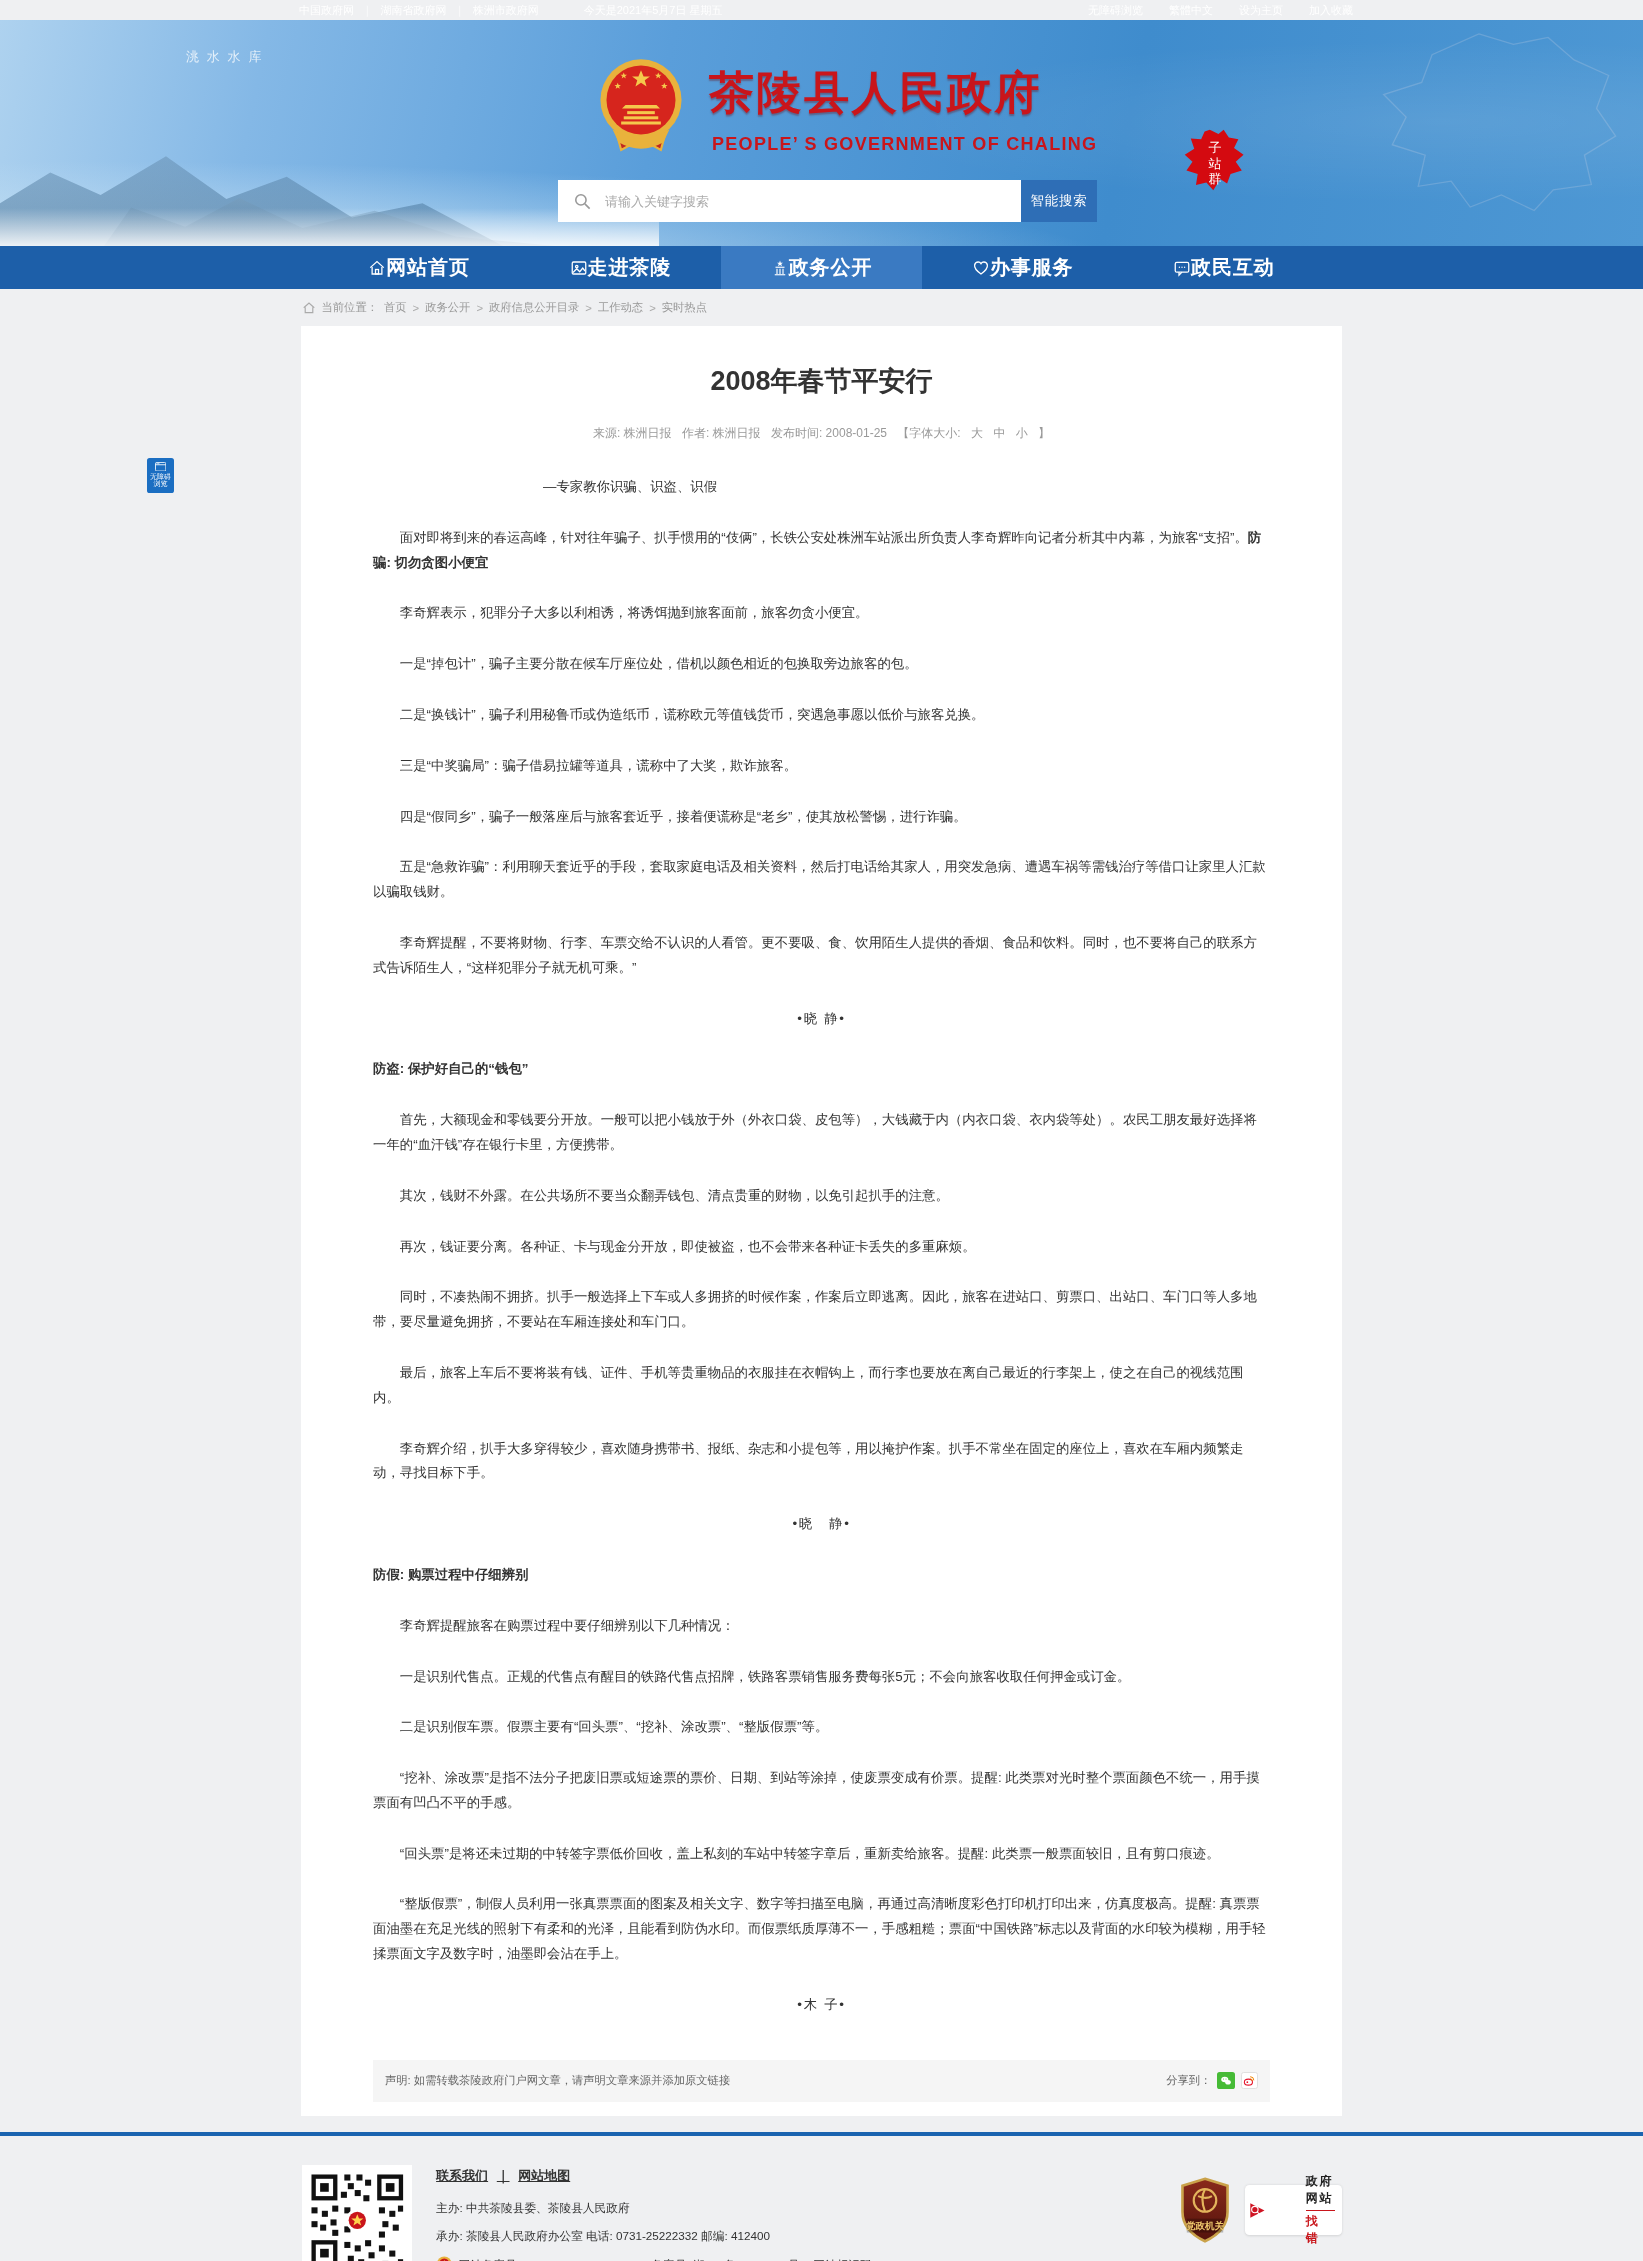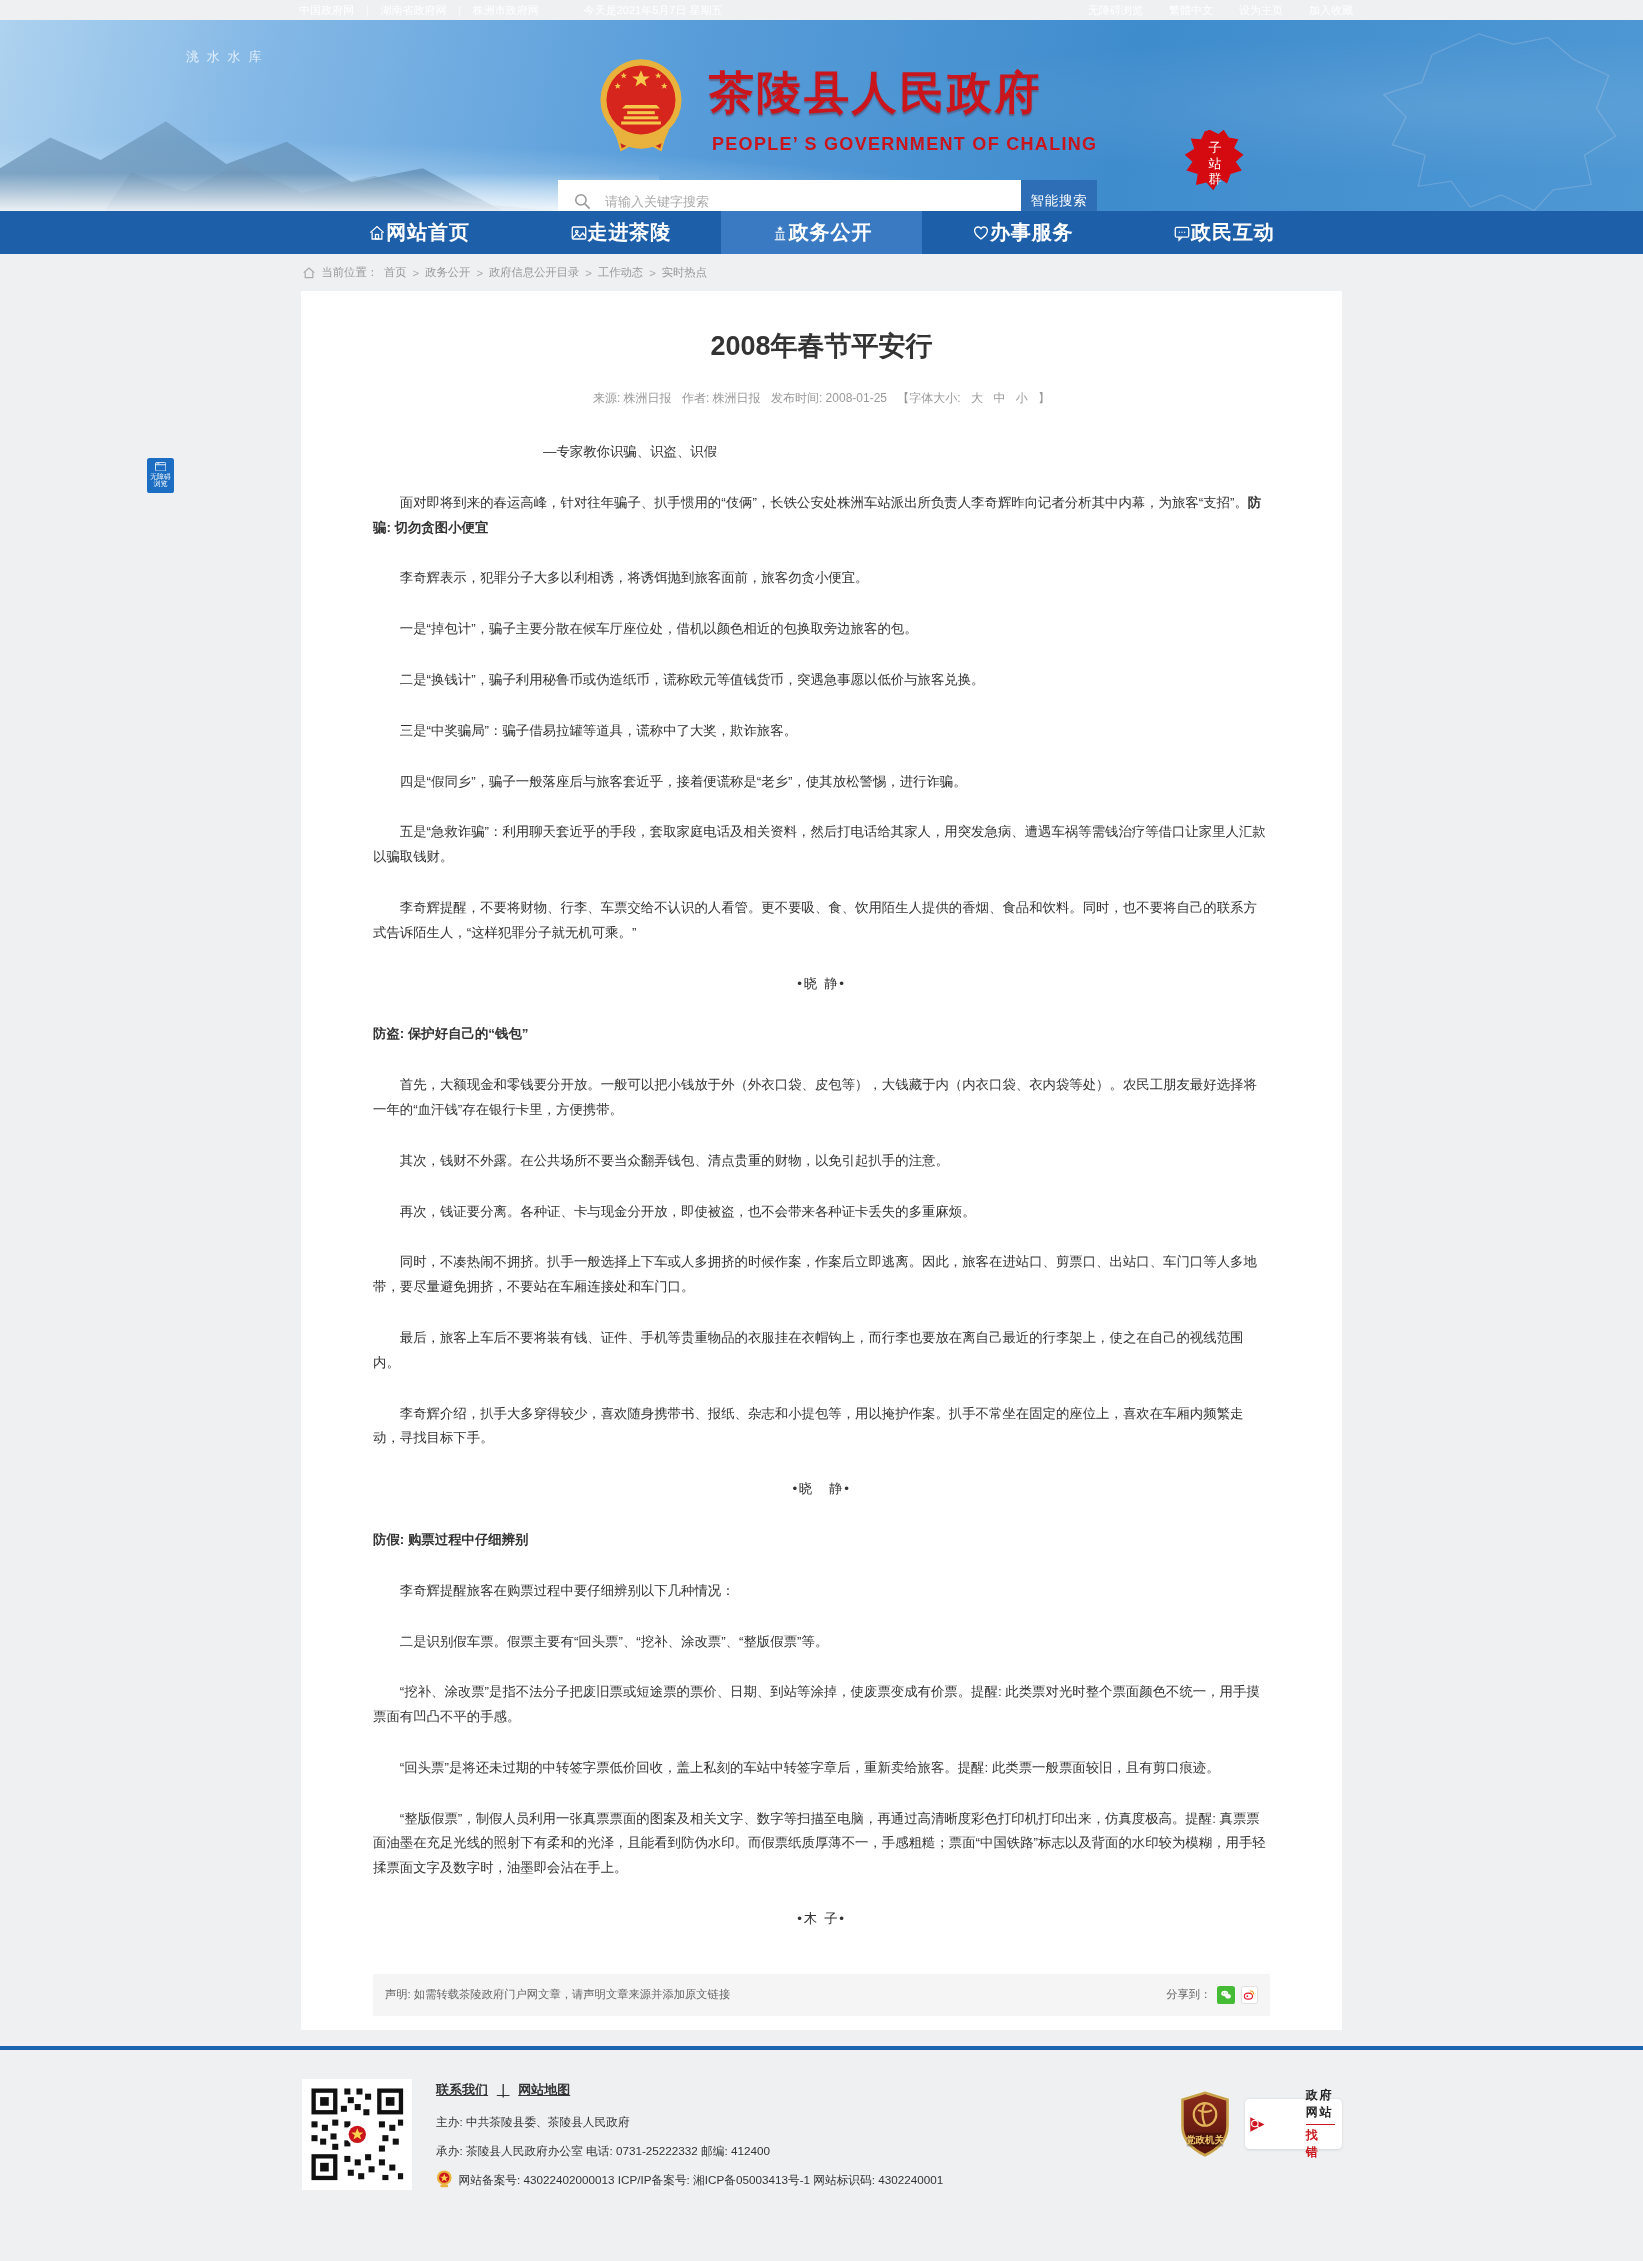--- a/index.html
+++ b/index.html
@@ -9,21 +9,21 @@
   
   .topbar{height:20px;display:flex;align-items:center;color:#fff;font-size:11px;
     background:linear-gradient(90deg,#9cc3e2 0%,#superseded 0,#5b97cd 10%,#2270b9 28%,#1565af 55%,#1e6fba 100%);}
   .topbar a{color:#fff;text-decoration:none;cursor:pointer;}
   .tb-left{margin-left:299px;display:flex;gap:7.8px;align-items:center;}
   .tb-date{margin-left:45px;}
   .tb-right{margin-left:auto;margin-right:290px;display:flex;gap:26px;}
   .tb-sep{opacity:.8;}
 
   
-  .banner{height:191px;position:relative;overflow:hidden;
+  .banner{height:226px;position:relative;overflow:hidden;
     background:
       radial-gradient(120% 95% at 6% 112%, rgba(240,248,253,.95) 0%, rgba(196,224,244,.6) 26%, rgba(130,180,226,0) 52%),
       radial-gradient(60% 60% at 88% 45%, rgba(255,255,255,.10), rgba(255,255,255,0) 60%),
       linear-gradient(102deg,#aed2ef 0%,#84b8e6 16%,#5a9eda 40%,#3f8ccd 68%,#4e98d4 100%);}
   .mtn{position:absolute;bottom:0;left:0;width:503px;height:102px;opacity:.5;
     background:linear-gradient(180deg,#6d93b3,#2f5f88);
     clip-path:polygon(0 100%,0 58%,10% 28%,20% 50%,33% 12%,45% 54%,57% 32%,70% 72%,84% 58%,100% 100%);}
   .mtn2{position:absolute;bottom:0;left:104px;width:451px;height:64px;opacity:.45;
     background:linear-gradient(180deg,#88a9c2,#48759c);
     clip-path:polygon(0 100%,6% 40%,18% 70%,30% 25%,44% 72%,60% 45%,78% 85%,100% 100%);}
@@ -269,20 +269,21 @@
       <p class="h-bold">防盗: 保护好自己的“钱包”</p>
       <p class="p-indent">首先，大额现金和零钱要分开放。一般可以把小钱放于外（外衣口袋、皮包等），大钱藏于内（内衣口袋、衣内袋等处）。农民工朋友最好选择将一年的“血汗钱”存在银行卡里，方便携带。</p>
       <p class="p-indent">其次，钱财不外露。在公共场所不要当众翻弄钱包、清点贵重的财物，以免引起扒手的注意。</p>
       <p class="p-indent">再次，钱证要分离。各种证、卡与现金分开放，即使被盗，也不会带来各种证卡丢失的多重麻烦。</p>
       <p class="p-indent">同时，不凑热闹不拥挤。扒手一般选择上下车或人多拥挤的时候作案，作案后立即逃离。因此，旅客在进站口、剪票口、出站口、车门口等人多地带，要尽量避免拥挤，不要站在车厢连接处和车门口。</p>
       <p class="p-indent">最后，旅客上车后不要将装有钱、证件、手机等贵重物品的衣服挂在衣帽钩上，而行李也要放在离自己最近的行李架上，使之在自己的视线范围内。</p>
       <p class="p-indent">李奇辉介绍，扒手大多穿得较少，喜欢随身携带书、报纸、杂志和小提包等，用以掩护作案。扒手不常坐在固定的座位上，喜欢在车厢内频繁走动，寻找目标下手。</p>
       <p class="p-center">•晓　静•</p>
       <p class="h-bold">防假: 购票过程中仔细辨别</p>
       <p class="p-indent">李奇辉提醒旅客在购票过程中要仔细辨别以下几种情况：</p>
+      <p class="p-indent">一是识别代售点。正规的代售点有醒目的铁路代售点招牌，铁路客票销售服务费每张5元；不会向旅客收取任何押金或订金。</p>
       <p class="p-indent">二是识别假车票。假票主要有“回头票”、“挖补、涂改票”、“整版假票”等。</p>
       <p class="p-indent">“挖补、涂改票”是指不法分子把废旧票或短途票的票价、日期、到站等涂掉，使废票变成有价票。提醒: 此类票对光时整个票面颜色不统一，用手摸票面有凹凸不平的手感。</p>
       <p class="p-indent">“回头票”是将还未过期的中转签字票低价回收，盖上私刻的车站中转签字章后，重新卖给旅客。提醒: 此类票一般票面较旧，且有剪口痕迹。</p>
       <p class="p-indent">“整版假票”，制假人员利用一张真票票面的图案及相关文字、数字等扫描至电脑，再通过高清晰度彩色打印机打印出来，仿真度极高。提醒: 真票票面油墨在充足光线的照射下有柔和的光泽，且能看到防伪水印。而假票纸质厚薄不一，手感粗糙；票面“中国铁路”标志以及背面的水印较为模糊，用手轻揉票面文字及数字时，油墨即会沾在手上。</p>
       <p class="p-center">•木 子•</p>
     </div>
 
     <div class="decl">
       <span>声明: 如需转载茶陵政府门户网文章，请声明文章来源并添加原文链接</span>
       <span class="share">

